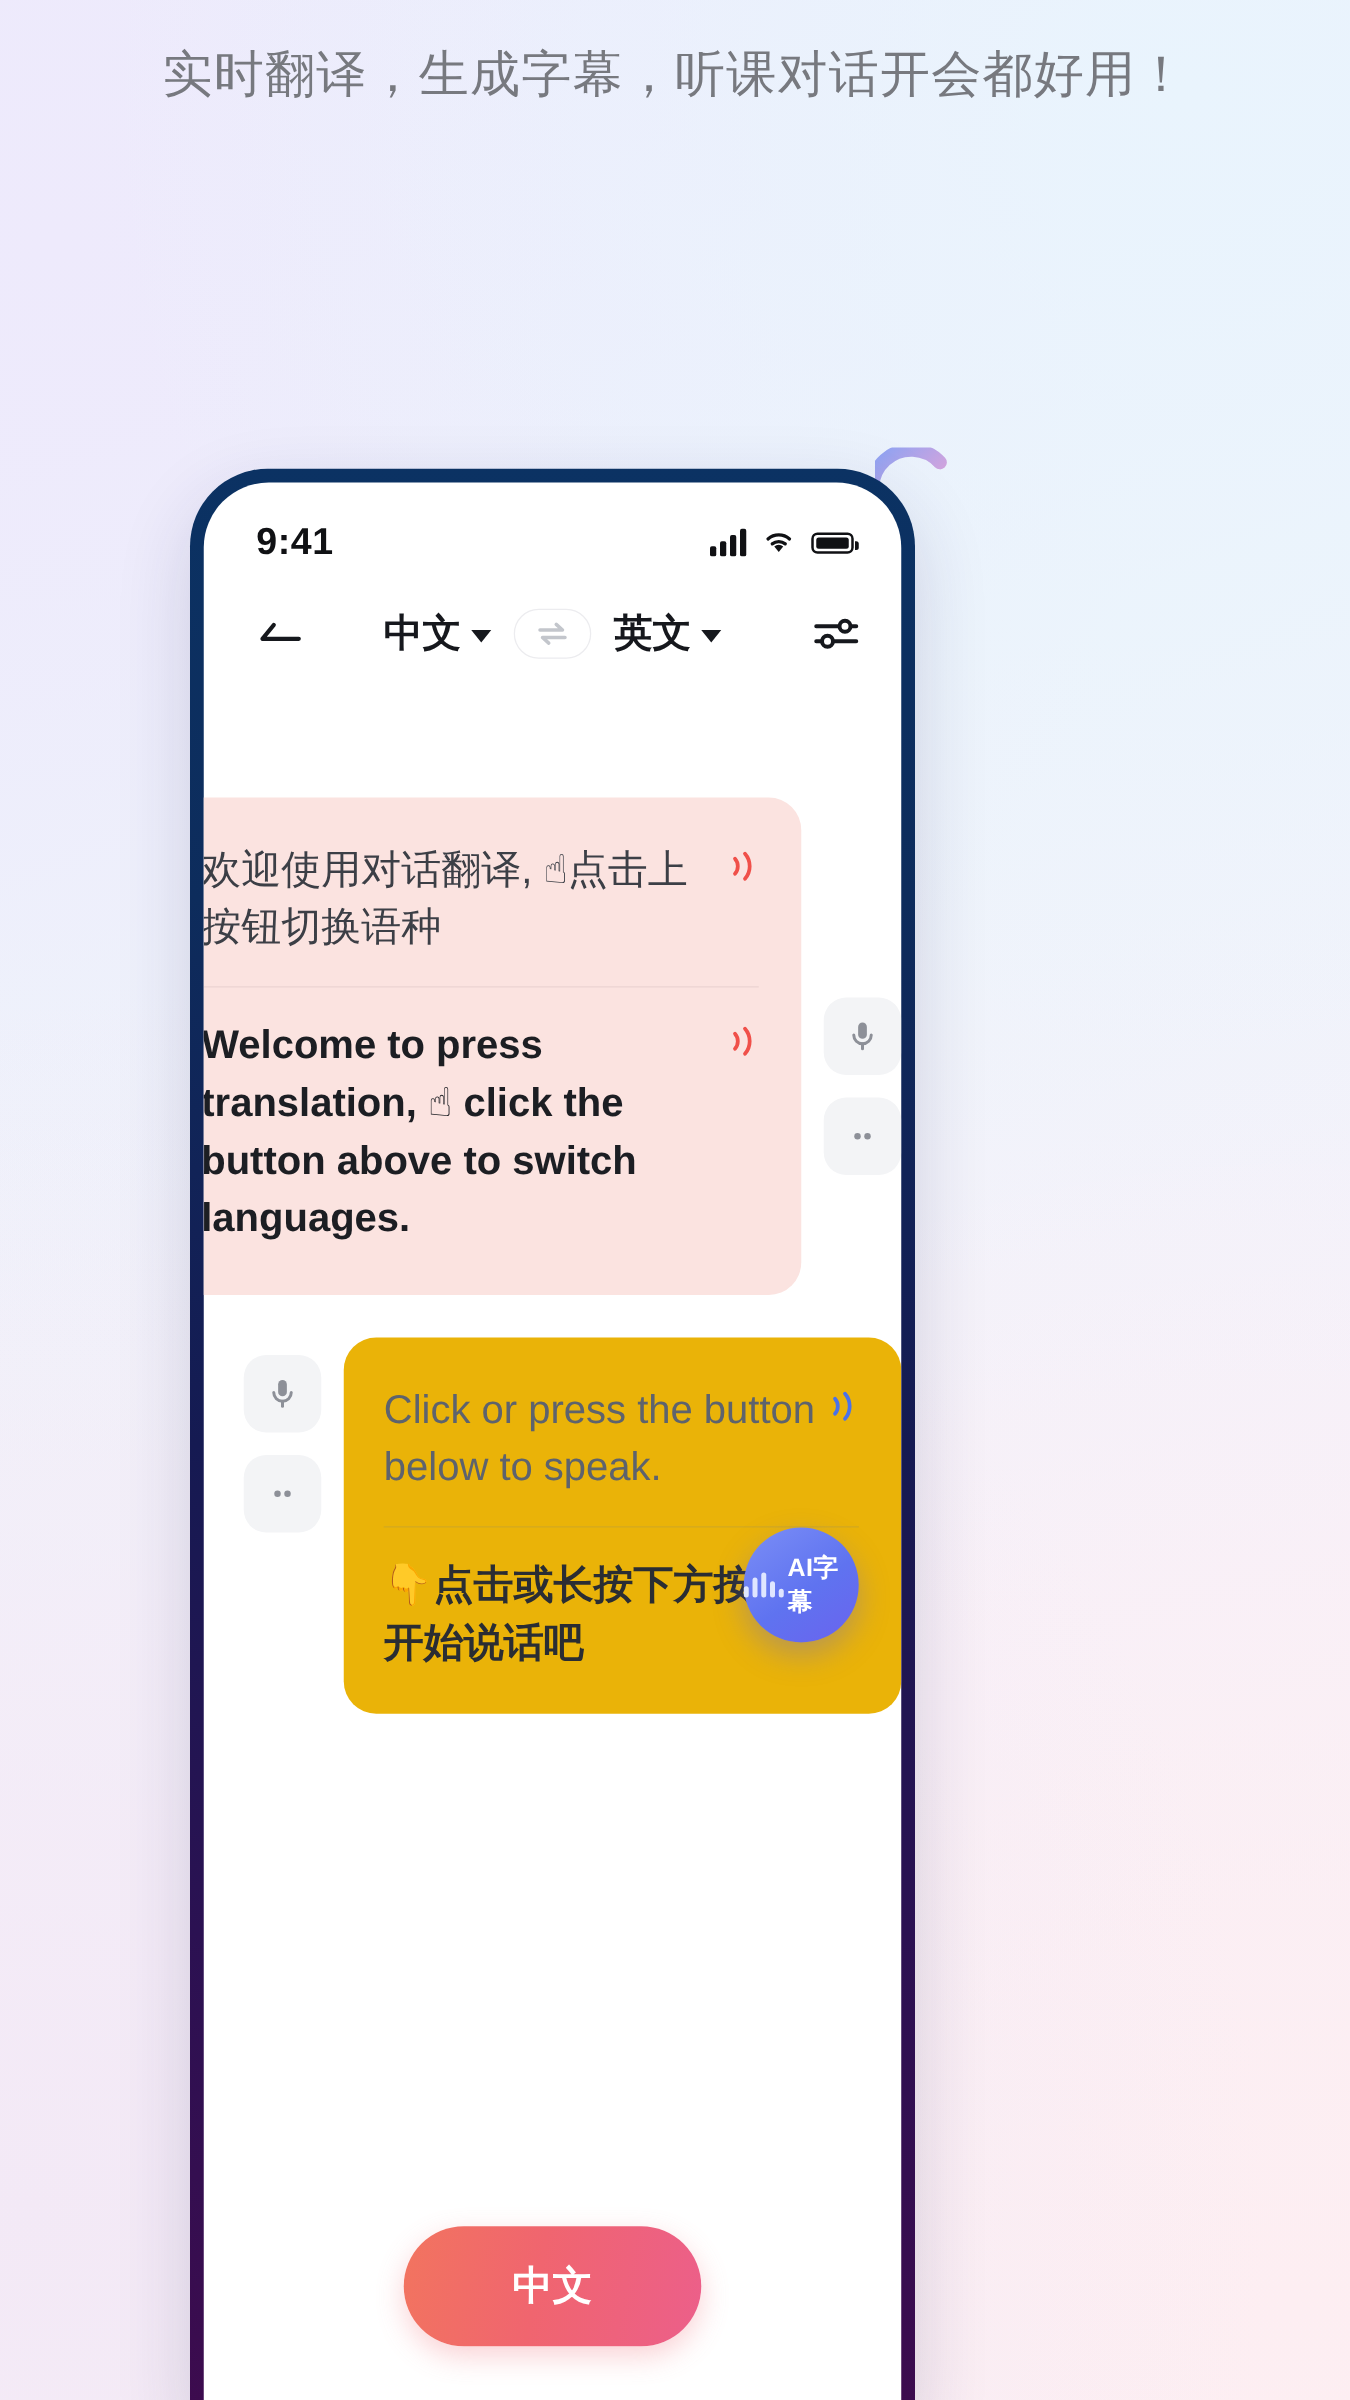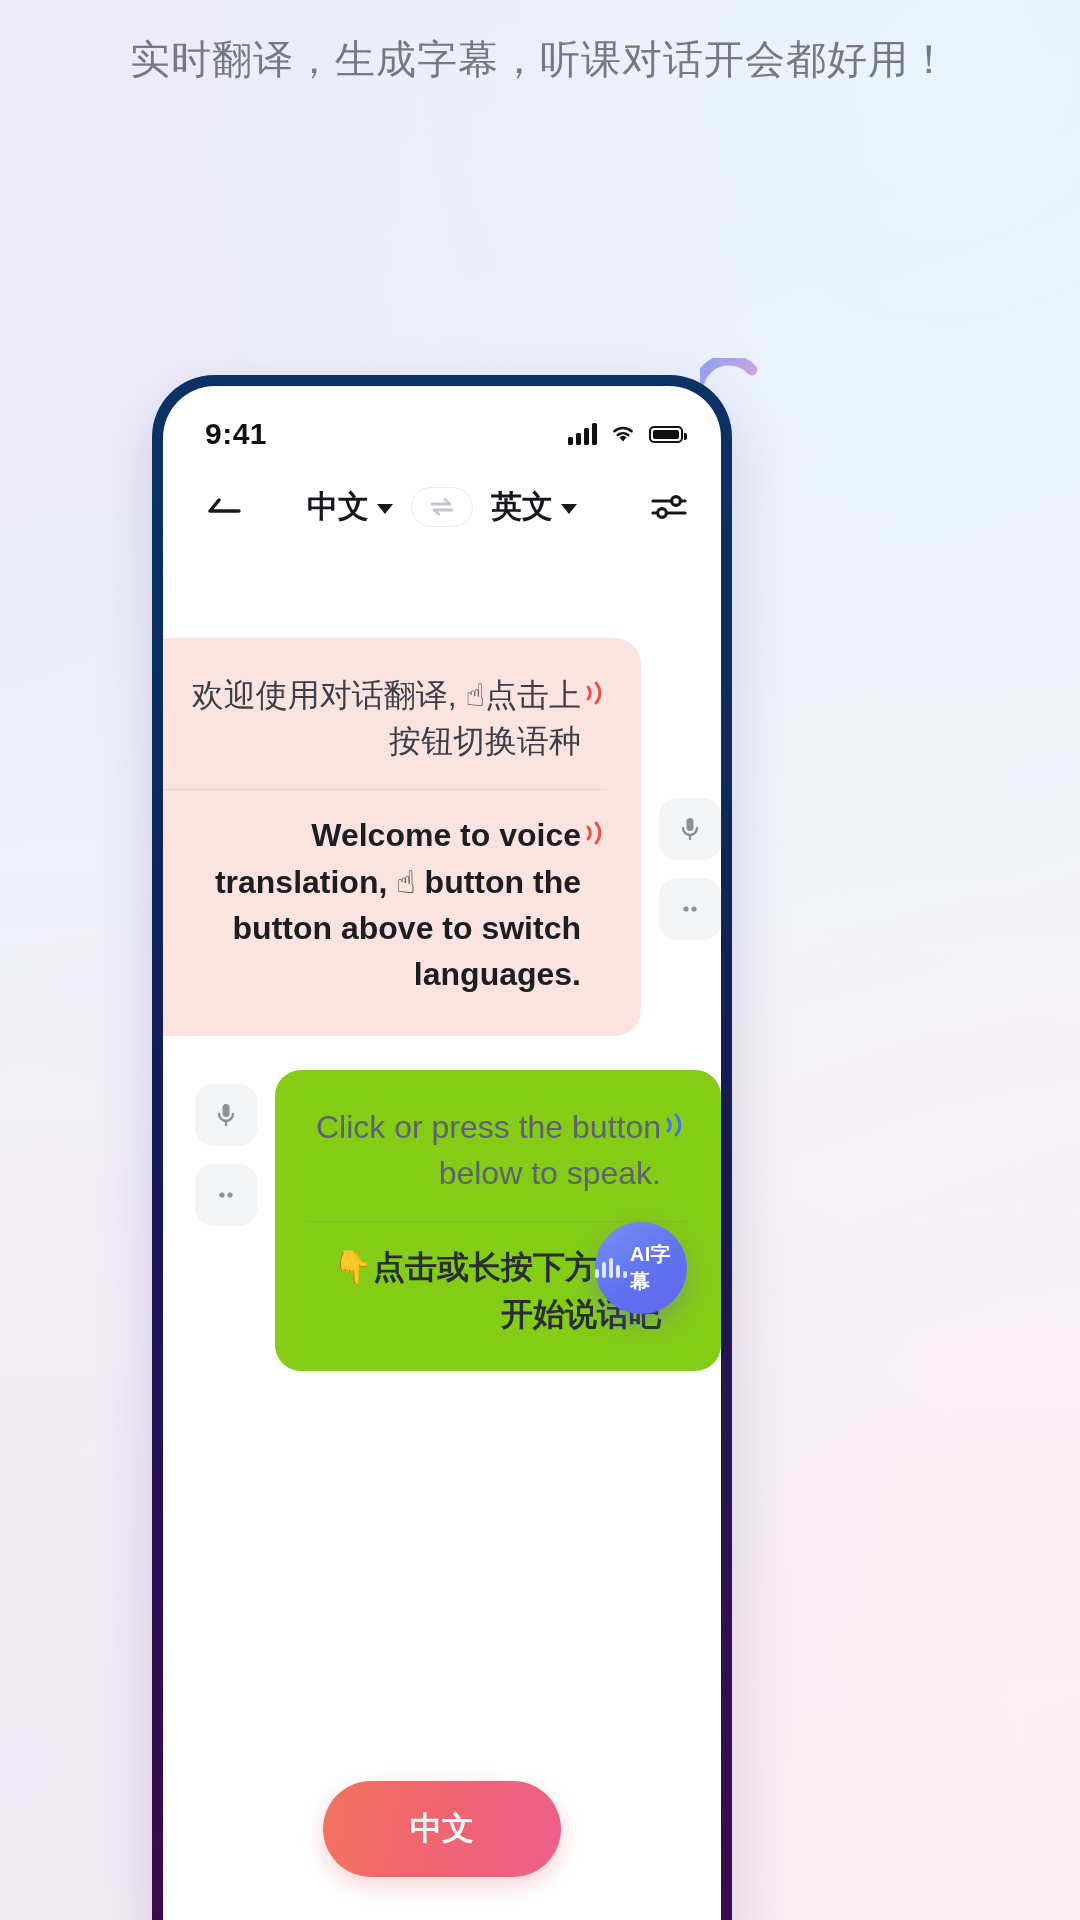--- a/index.html
+++ b/index.html
@@ -115,24 +115,24 @@
   .chat { position:relative; }
 
   .bubble-row { display:flex; align-items:flex-start; }
   .bubble-row.left { padding:0 0 0 0; }
 
   .bubble {
     border-radius:26px;
     padding:30px 30px 30px 30px;
   }
   .bubble.pink { background:#fbe3e0; }
-  .bubble.blue { background:#84cc16; }
+  .bubble.blue { background:#eab308; }
 
   .msg {
-    display:flex; align-items:flex-start; text-align:right;
+    display:flex; align-items:flex-start; 
   }
   .msg-text { flex:1; line-height:1.45; }
   .t-cn { font-size:32px; color:#3c3f46; }
   .t-cn.bold { font-weight:bold; color:#2a2d33; }
   .t-en { font-size:32px; font-weight:bold; color:#1c1e23; }
   .t-en.light { font-weight:normal; color:#5e636d; }
   .sep { height:1.5px; background:rgba(120,110,110,0.13); margin:24px 0 22px 0; }
   .sep.blue { background:rgba(90,110,160,0.16); }
 
   .spk { flex:0 0 auto; padding-top:6px; }
@@ -254,21 +254,21 @@
             <div class="msg-text t-cn">欢迎使用对话翻译, ☝点击上按钮切换语种</div>
             <span class="spk">
               <svg width="26" height="30" viewBox="0 0 26 30">
                 <path d="M7 9c3 3.4 3 8.6 0 12" stroke="#f0504a" stroke-width="3" fill="none" stroke-linecap="round"></path>
                 <path d="M15 5c5 5.6 5 14.4 0 20" stroke="#f0504a" stroke-width="3" fill="none" stroke-linecap="round"></path>
               </svg>
             </span>
           </div>
           <div class="sep"></div>
           <div class="msg">
-            <div class="msg-text t-en">Welcome to voice translation, ☝ button the button above to switch languages.</div>
+            <div class="msg-text t-en">Welcome to press translation, ☝ click the button above to switch languages.</div>
             <span class="spk">
               <svg width="26" height="30" viewBox="0 0 26 30">
                 <path d="M7 9c3 3.4 3 8.6 0 12" stroke="#f0504a" stroke-width="3" fill="none" stroke-linecap="round"></path>
                 <path d="M15 5c5 5.6 5 14.4 0 20" stroke="#f0504a" stroke-width="3" fill="none" stroke-linecap="round"></path>
               </svg>
             </span>
           </div>
         </div>
         <div class="side-col" style="margin-left:18px; margin-top:160px;">
           <div class="side-btn">

